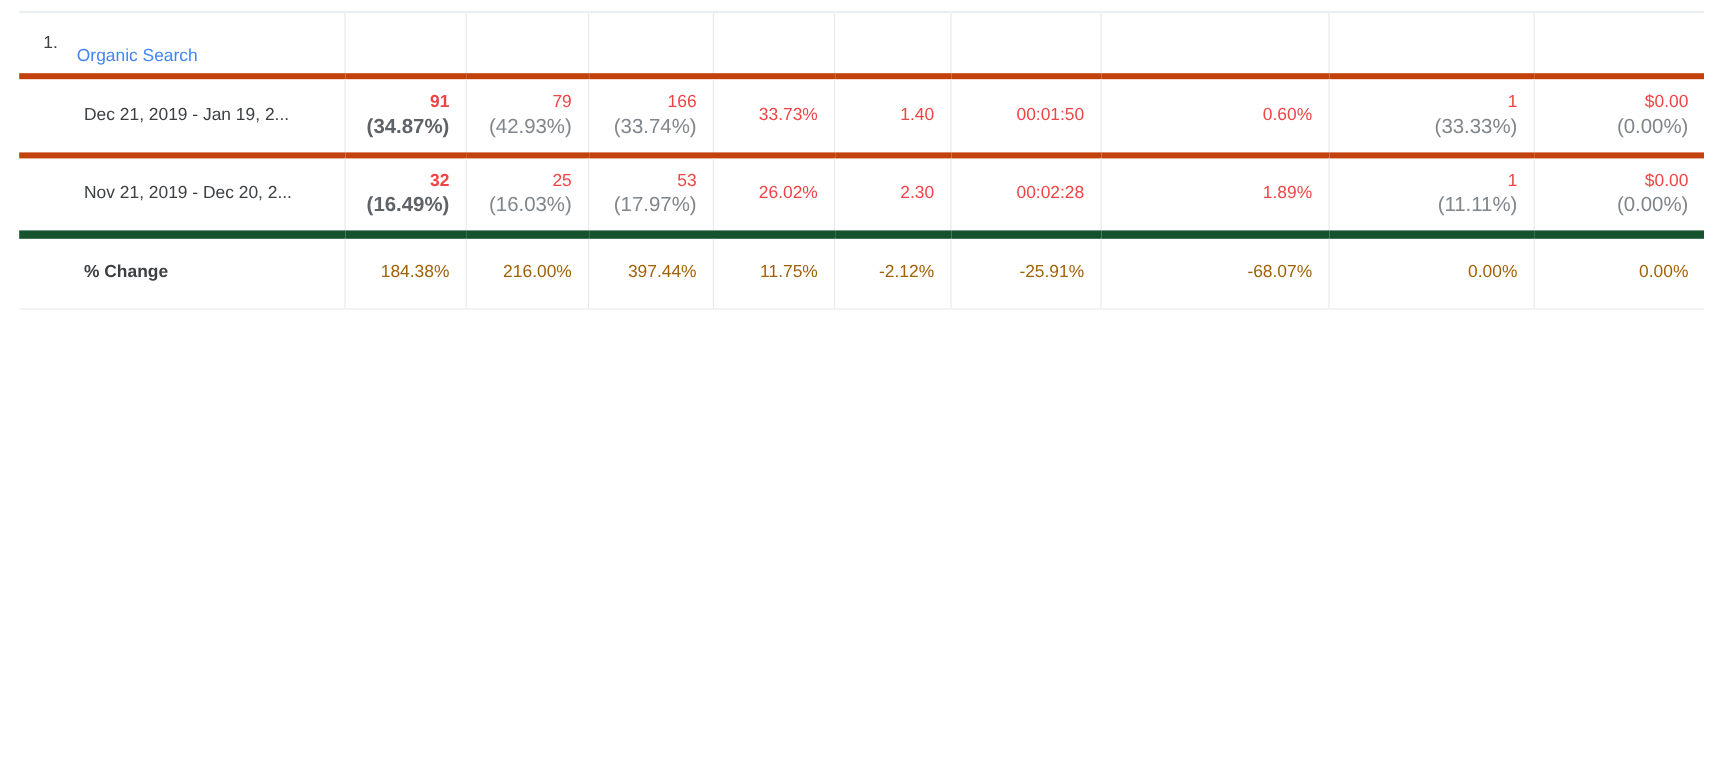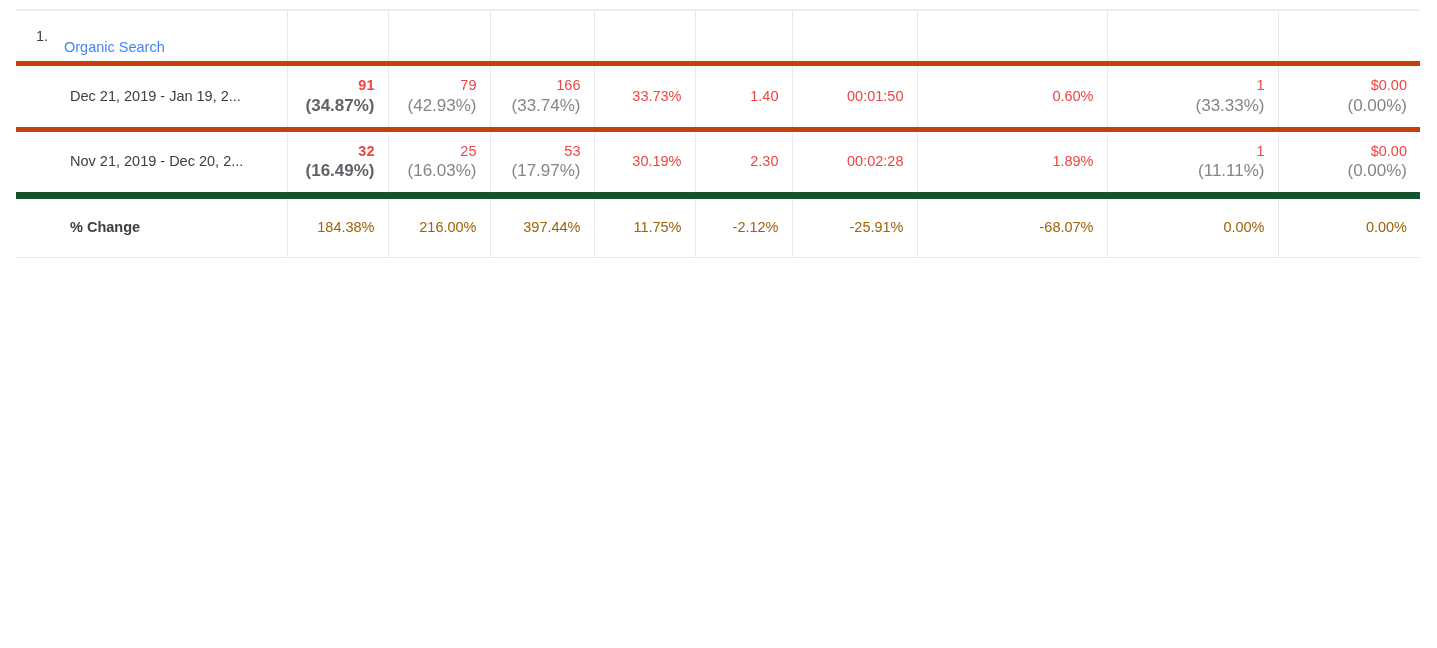--- a/index.html
+++ b/index.html
@@ -248,21 +248,21 @@
               </div>
             </td>
             <td class="vsep">
               <div class="cell">
                 <span class="cell-main">53</span>
                 <span class="cell-sub">(17.97%)</span>
               </div>
             </td>
             <td class="vsep">
               <div class="cell">
-                <span class="cell-main">30.19%</span>
+                <span class="cell-main">26.02%</span>
               </div>
             </td>
             <td class="vsep">
               <div class="cell">
                 <span class="cell-main">2.30</span>
               </div>
             </td>
             <td class="vsep">
               <div class="cell">
                 <span class="cell-main">00:02:28</span>

